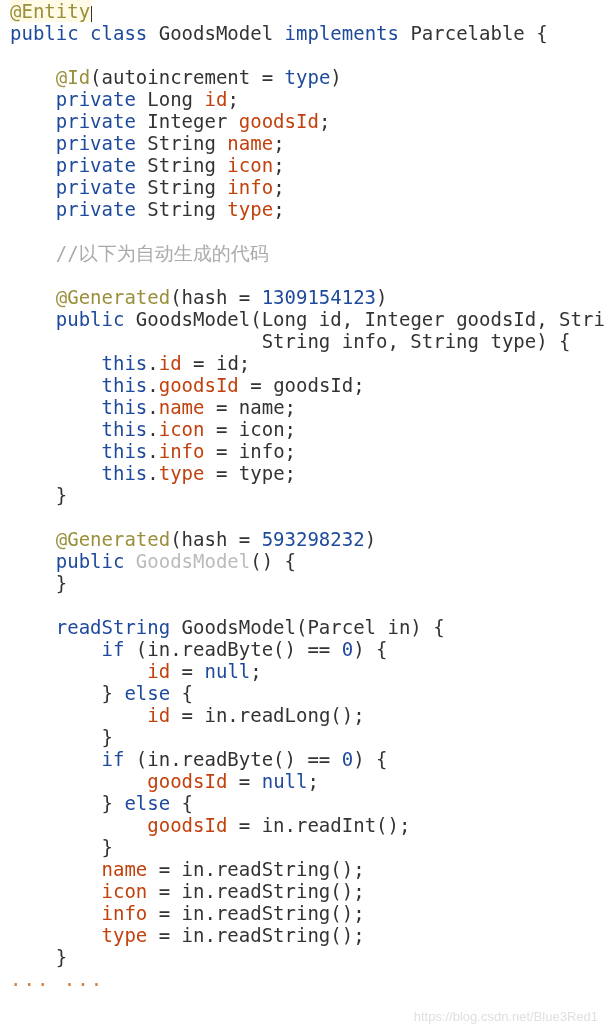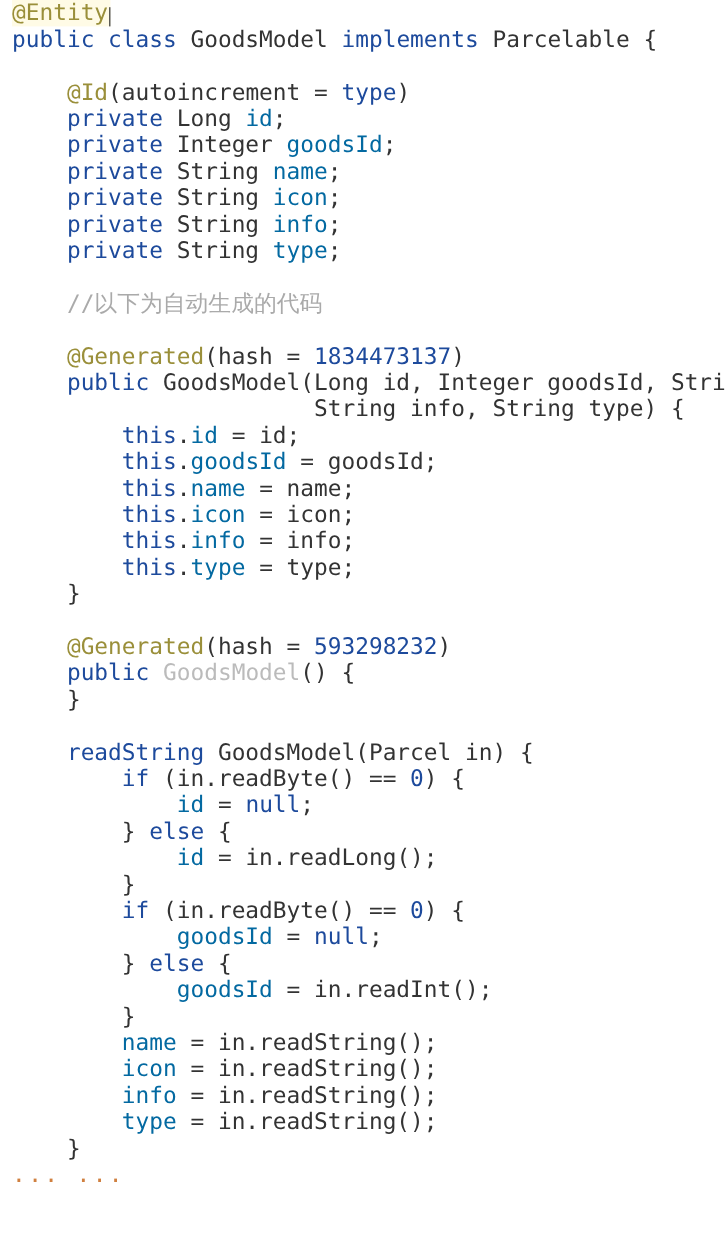--- a/index.html
+++ b/index.html
@@ -24,21 +24,21 @@
     white-space: pre;
     font-family: inherit;
     font-size: 19px;
     line-height: 22px;
     color: #333333;
   }
   .kw       { color: #1d4a9c; }     
   .kw2      { color: #1d4a9c; }     
   .ann      { color: #9a8f3a; }     
   .ann-hi   { color: #9a8f3a; background:#fffbe6; }
-  .field    { color: #0369a1; }     
+  .field    { color: #c2410c; }     
   .num      { color: #1d4a9c; }
   .bool     { color: #1d4a9c; }
   .cmt      { color: #aaaaaa; }
   .ctor-grey{ color: #bbbbbb; }
   .caret-after::after{
     content:'';
     display:inline-block;
     width:1px; height:16px;
     background:#333;
     vertical-align:text-bottom;
@@ -68,21 +68,21 @@
     <span class="ann">@Id</span>(autoincrement = <span class="bool">type</span>)
     <span class="kw">private</span> Long <span class="field">id</span>;
     <span class="kw">private</span> Integer <span class="field">goodsId</span>;
     <span class="kw">private</span> String <span class="field">name</span>;
     <span class="kw">private</span> String <span class="field">icon</span>;
     <span class="kw">private</span> String <span class="field">info</span>;
     <span class="kw">private</span> String <span class="field">type</span>;
 
     <span class="cmt">//以下为自动生成的代码</span>
 
-    <span class="ann">@Generated</span>(hash = <span class="num">1834473137</span>)
+    <span class="ann">@Generated</span>(hash = <span class="num">1309154123</span>)
     <span class="kw">public</span> GoodsModel(Long id, Integer goodsId, String name, String icon,
                       String info, String type) {
         <span class="kw">this</span>.<span class="field">id</span> = id;
         <span class="kw">this</span>.<span class="field">goodsId</span> = goodsId;
         <span class="kw">this</span>.<span class="field">name</span> = name;
         <span class="kw">this</span>.<span class="field">icon</span> = icon;
         <span class="kw">this</span>.<span class="field">info</span> = info;
         <span class="kw">this</span>.<span class="field">type</span> = type;
     }
 
@@ -101,13 +101,14 @@
         } <span class="kw">else</span> {
             <span class="field">goodsId</span> = in.readInt();
         }
         <span class="field">name</span> = in.readString();
         <span class="field">icon</span> = in.readString();
         <span class="field">info</span> = in.readString();
         <span class="field">type</span> = in.readString();
     }
 <span class="ellipsis-row">... ...</span></pre>
 
+  <div class="watermark">https://blog.csdn.net/Blue3Red1</div>
 </div>
 
 </body></html>

